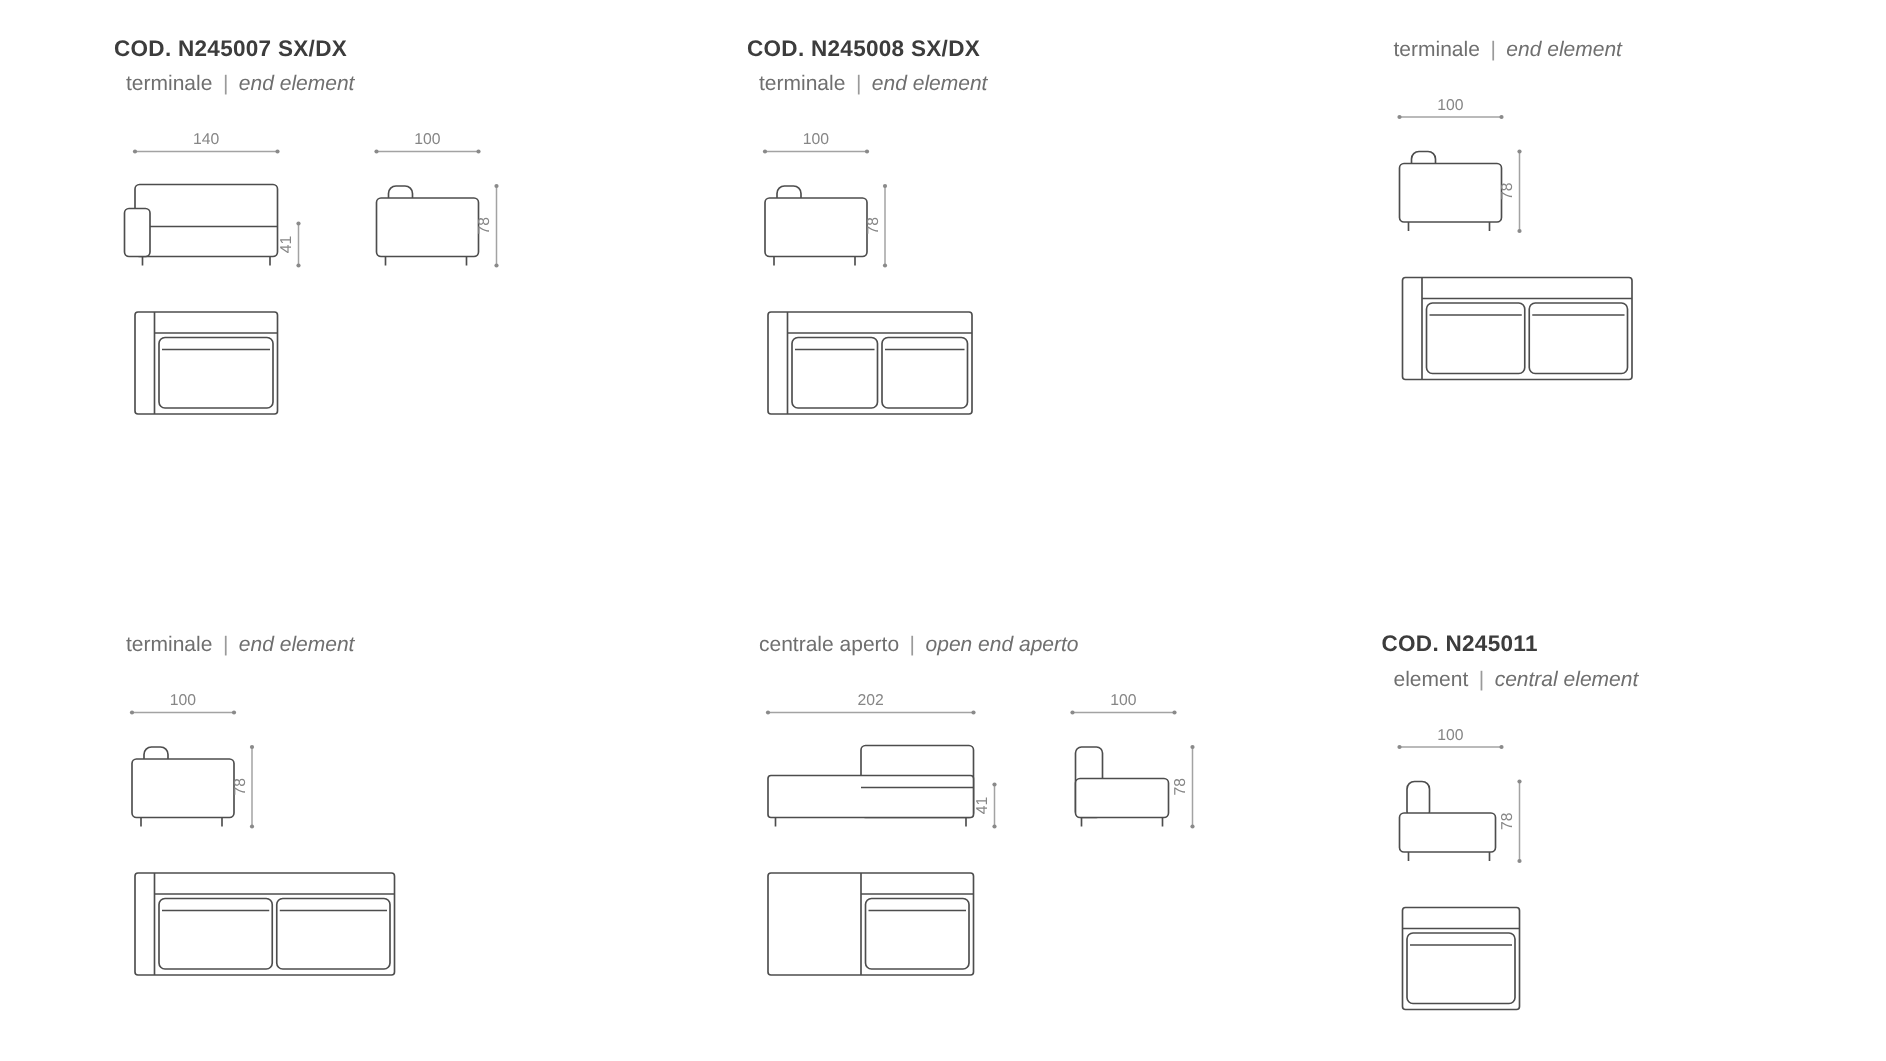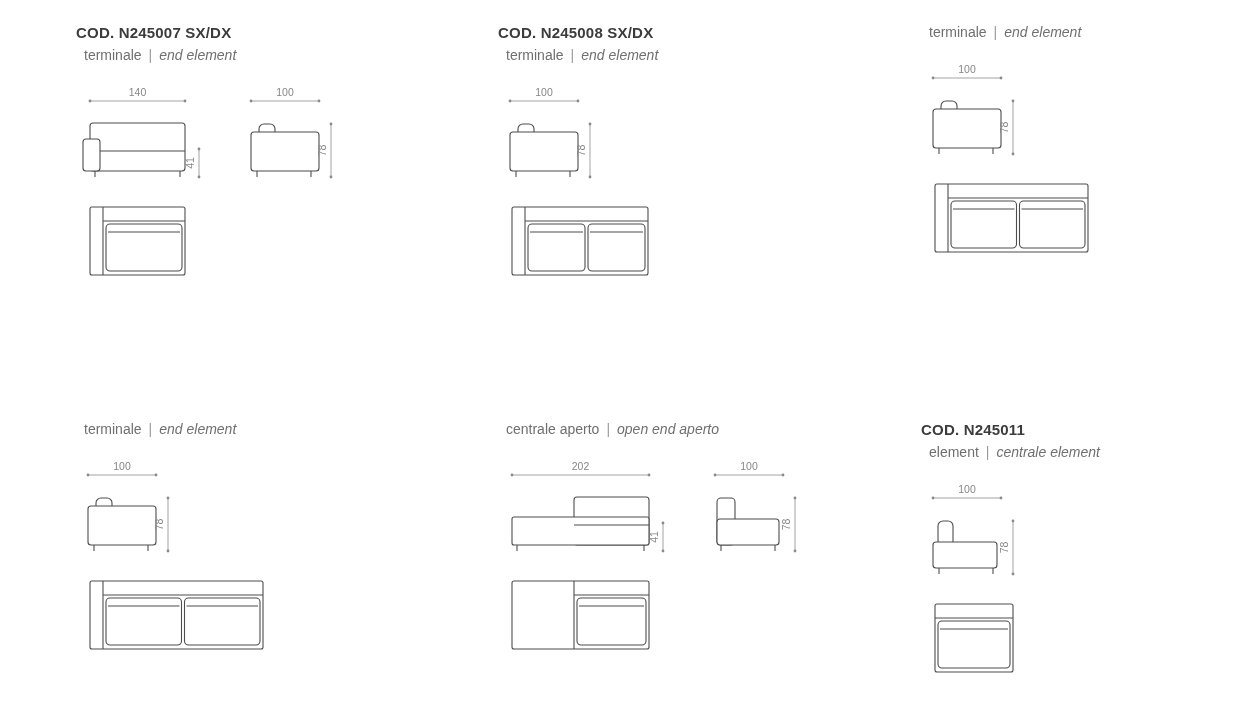--- a/index.html
+++ b/index.html
@@ -208,21 +208,21 @@
           <rect class="ln" x="14" y="6" width="137" height="68" rx="2"></rect>
           <line class="ln" x1="76" y1="6" x2="76" y2="74"></line>
           <line class="ln" x1="76" y1="20" x2="151" y2="20"></line>
           <rect class="ln" x="79" y="23" width="69" height="47" rx="4"></rect>
           <line class="ln" x1="81" y1="31" x2="146" y2="31"></line>
         </svg></div>
   </section>
 
   <section class="cell">
     <h3 class="code">COD. N245011</h3>
-    <p class="subtitle"><span>element</span><span class="sep">|</span><span class="en">centrale element</span></p>
+    <p class="subtitle"><span>element</span><span class="sep">|</span><span class="en">central element</span></p>
     <div class="views">
       <div class="side-view"><svg width="106" height="100" viewBox="0 0 106 100">
             <line class="dim" x1="12" y1="16" x2="80" y2="16"></line>
             <circle class="dot" cx="12" cy="16" r="1.4"></circle>
             <circle class="dot" cx="80" cy="16" r="1.4"></circle>
             <text class="dimt" x="46" y="11" text-anchor="middle">100</text>
             <rect class="ln" x="17" y="39" width="15" height="25" rx="5"></rect>
             <rect class="ln fw" x="12" y="60" width="64" height="26" rx="3"></rect>
             <line class="ln" x1="18" y1="86" x2="18" y2="92"></line>
             <line class="ln" x1="72" y1="86" x2="72" y2="92"></line>

